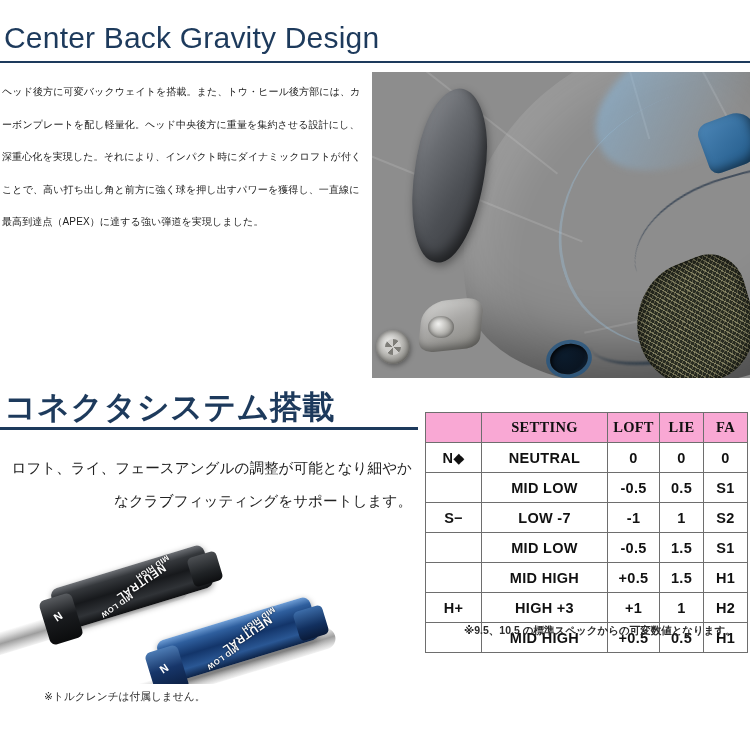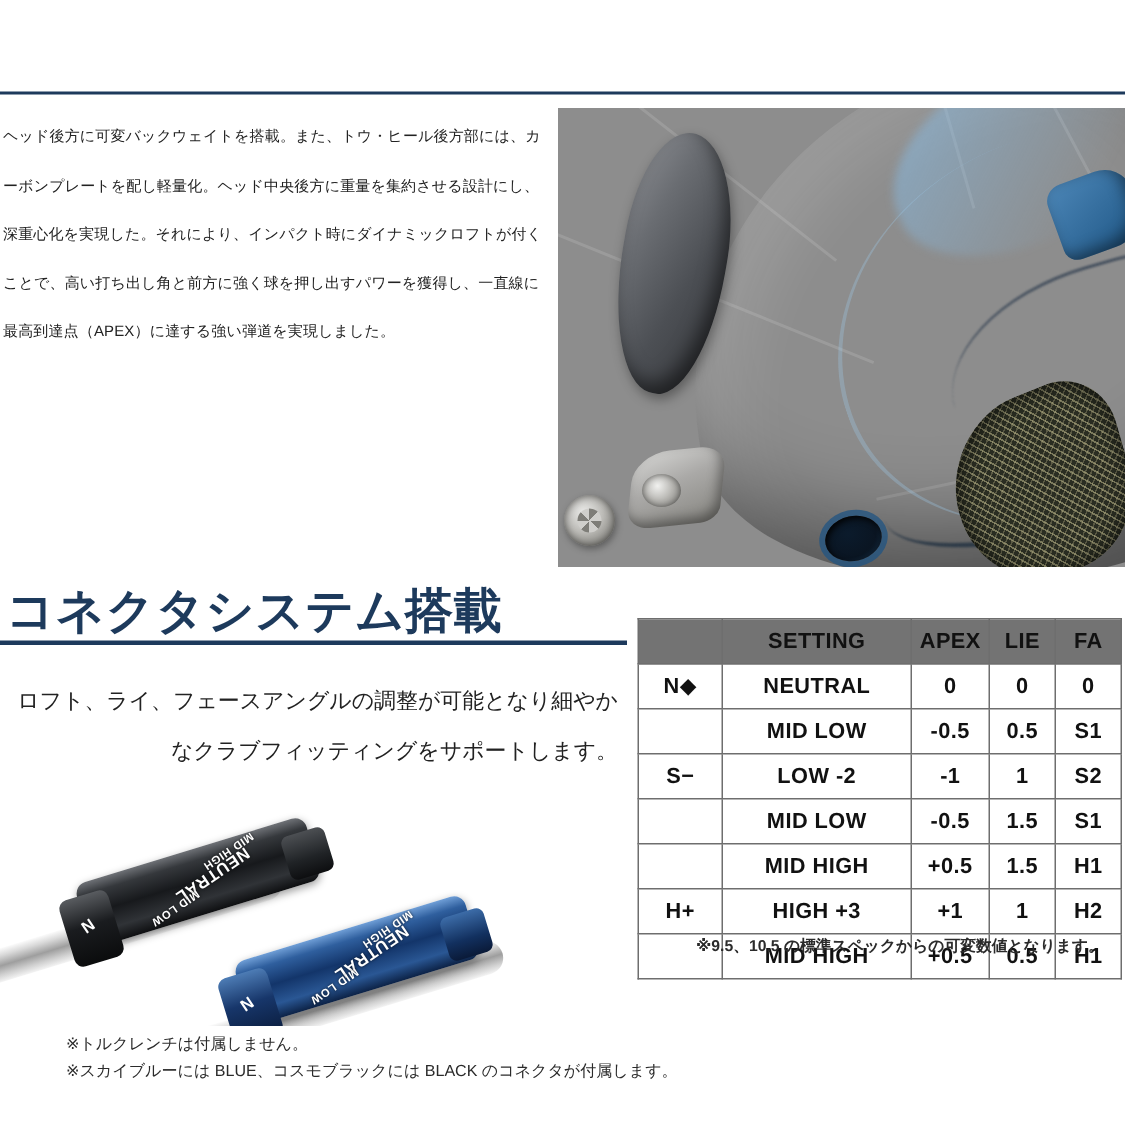--- a/index.html
+++ b/index.html
@@ -193,21 +193,21 @@
   
   .spec-table {
     position: absolute; left: 425px; top: 412px; width: 322px;
     border-collapse: collapse; table-layout: fixed;
     font-size: 14.5px; font-weight: 700; color: #111;
   }
   .spec-table th, .spec-table td {
     border: 1px solid #6e6e6e; height: 30px; text-align: center;
     padding: 0; letter-spacing: .3px;
   }
-  .spec-table thead th { background: #737373; font-size: 14.5px; }
+  .spec-table thead th { background: #f9a8d4; font-size: 14.5px; font-family: Liberation Serif, serif; }
   .col-code  { width: 56px; }
   .col-set   { width: 126px; }
   .col-loft  { width: 52px; }
   .col-lie   { width: 44px; }
   .col-fa    { width: 44px; }
   .tbl-note {
     position: absolute; left: 464px; top: 624px;
     font-size: 10.5px; color: #2b2b2b; font-weight: 700; white-space: nowrap;
   }
 
@@ -216,20 +216,21 @@
     position: absolute; left: 2px; top: 688px; width: 430px;
     font-size: 10.7px; line-height: 17.5px; color: #2b2b2b;
   }
   .notes div { white-space: nowrap; margin-left: 42px; }
 </style>
 </head>
 <body>
 
 <div class="page">
 
+  <h1 class="sec1-title">Center Back Gravity Design</h1>
   <div class="rule-full"></div>
 
   <div class="sec1-copy">
     <p>ヘッド後方に可変バックウェイトを搭載。また、トウ・ヒール後方部には、カーボンプレートを配し軽量化。ヘッド中央後方に重量を集約させる設計にし、深重心化を実現した。それにより、インパクト時にダイナミックロフトが付くことで、高い打ち出し角と前方に強く球を押し出すパワーを獲得し、一直線に最高到達点（APEX）に達する強い弾道を実現しました。</p>
   </div>
 
   <div class="hero">
     <div class="hero-faint f1"></div>
     <div class="hero-faint f2"></div>
     <div class="hero-faint f3"></div>
@@ -286,21 +287,21 @@
       <col class="col-code">
         <col class="col-set">
         <col class="col-loft">
         <col class="col-lie">
         <col class="col-fa">
     </colgroup>
     <thead>
       <tr>
         <th></th>
         <th>SETTING</th>
-        <th>APEX</th>
+        <th>LOFT</th>
         <th>LIE</th>
         <th>FA</th>
       </tr>
     </thead>
     <tbody>
         <tr>
           <td>N◆</td>
           <td>NEUTRAL</td>
           <td>0</td>
           <td>0</td>
@@ -308,21 +309,21 @@
         </tr>
         <tr>
           <td></td>
           <td>MID LOW</td>
           <td>-0.5</td>
           <td>0.5</td>
           <td>S1</td>
         </tr>
         <tr>
           <td>S−</td>
-          <td>LOW -2</td>
+          <td>LOW -7</td>
           <td>-1</td>
           <td>1</td>
           <td>S2</td>
         </tr>
         <tr>
           <td></td>
           <td>MID LOW</td>
           <td>-0.5</td>
           <td>1.5</td>
           <td>S1</td>
@@ -347,16 +348,15 @@
           <td>+0.5</td>
           <td>0.5</td>
           <td>H1</td>
         </tr>
       </tbody>
   </table>
   <div class="tbl-note">※9.5、10.5 の標準スペックからの可変数値となります。</div>
 
   <div class="notes">
     <div>※トルクレンチは付属しません。</div>
-    <div>※スカイブルーには BLUE、コスモブラックには BLACK のコネクタが付属します。</div>
   </div>
 
 </div>
 
 </body></html>

